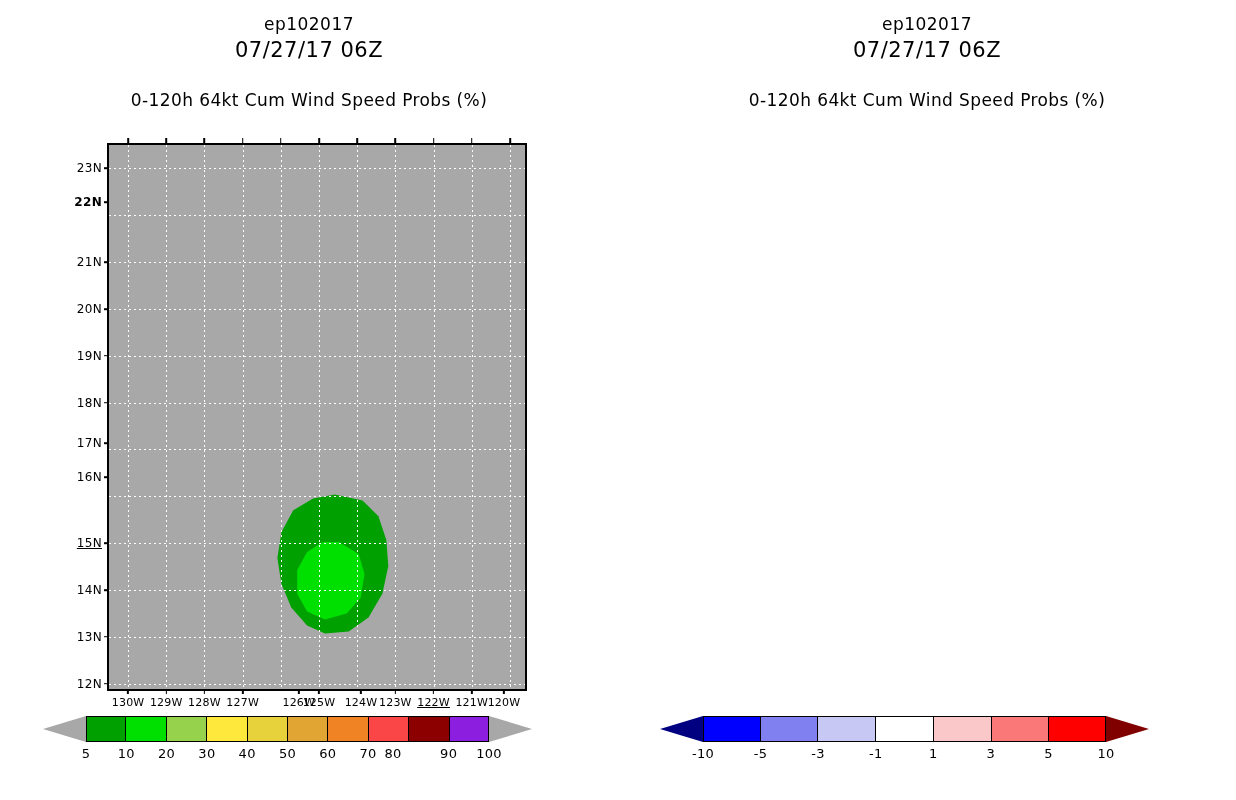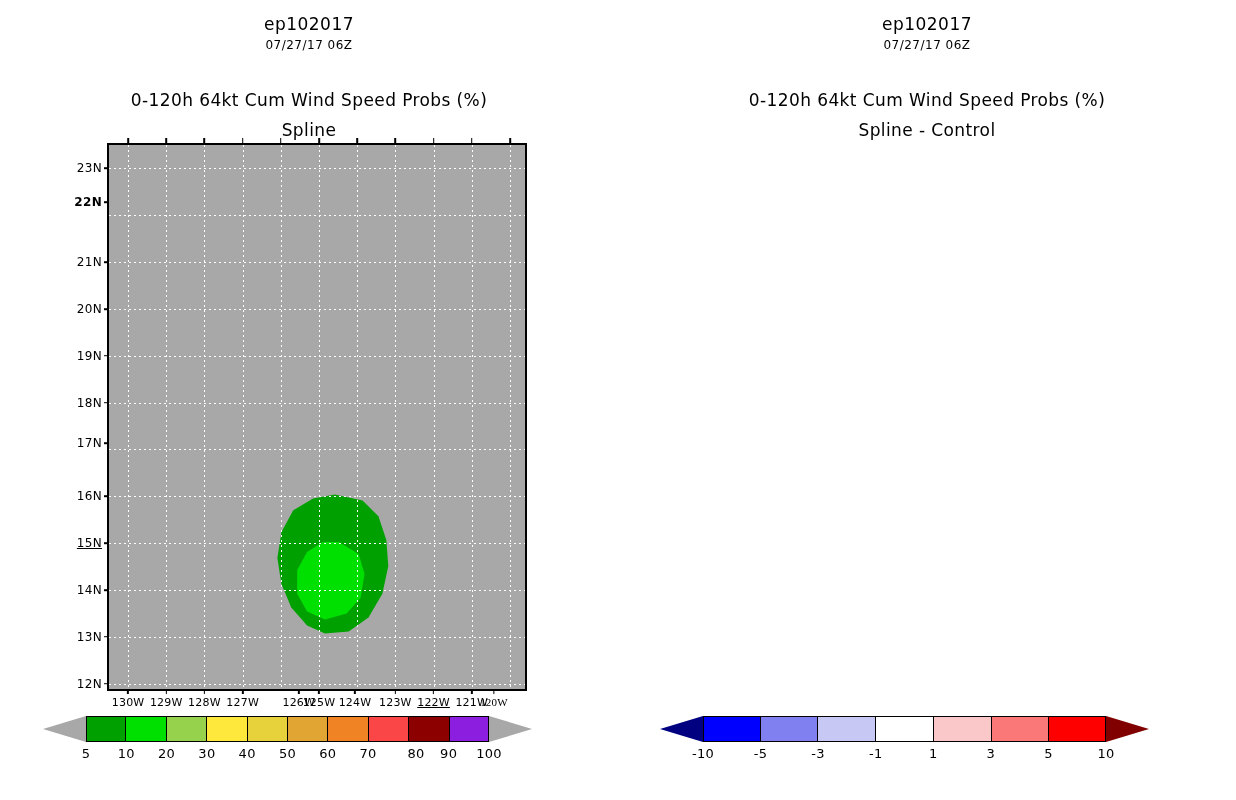--- a/index.html
+++ b/index.html
@@ -5,21 +5,21 @@
   html,body{margin:0;padding:0;background:#ffffff;}
   body{width:1236px;height:800px;position:relative;
        font-family:"DejaVu Sans","Liberation Sans",sans-serif;
        color:#000;overflow:hidden;}
   .panel{position:absolute;top:0;width:618px;height:800px;}
   .panel.left{left:0;}
   .panel.right{left:618px;}
 
   .titles{position:absolute;left:0;width:618px;text-align:center;}
   .t-id{top:14px;font-size:17px;letter-spacing:.5px;}
-  .t-date{top:38px;font-size:12px;letter-spacing:.5px;}
+  .t-date{top:38px;font-size:21px;letter-spacing:.5px;}
   .t-main{top:90px;font-size:17px;letter-spacing:.4px;}
   .t-sub{top:120px;font-size:17px;letter-spacing:.4px;}
 
   .plot{position:absolute;border:2px solid #000;box-sizing:border-box;}
   .plot.left{left:107px;top:143px;width:420px;height:548px;background:#a8a8a8;}
   .plot-inner{position:absolute;inset:0;overflow:hidden;}
 
   .grid-line{position:absolute;}
   .grid-line.v{top:0;bottom:0;width:1px;
     background-image:linear-gradient(to bottom,currentColor 40%,transparent 0%);
@@ -55,21 +55,20 @@
 
   svg.blob{position:absolute;inset:0;width:100%;height:100%;}
 </style>
 </head>
 <body>
 
 <div class="panel left">
   <div class="titles t-id">ep102017</div>
   <div class="titles t-date">07/27/17 06Z</div>
   <div class="titles t-main">0-120h 64kt Cum Wind Speed Probs (%)</div>
-  <div class="titles t-sub">Spline</div>
 
   <div class="plot left">
     <div class="plot-inner">
       <svg class="blob" viewBox="0 0 420 548" preserveAspectRatio="none">
         <polygon fill="#00a000" points="228,352 256,358 272,374 280,398 282,424 276,452 262,476 242,490 218,492 200,484 184,466 174,442 170,416 174,390 186,368 206,356"></polygon>
         <polygon fill="#00e000" points="232,400 252,412 258,432 254,456 240,472 218,478 200,470 190,452 190,428 200,410 216,400"></polygon>
       </svg>
     <div class="grid-line v" style="left: 19.0909px;"></div>
         <div class="grid-line v" style="left: 57.2727px;"></div>
         <div class="grid-line v" style="left: 95.4545px;"></div>
@@ -99,50 +98,49 @@
       <div class="xtick" style="left: 57.2727px;">129W</div>
       <div class="ttick" style="left: 57.2727px;"></div>
       <div class="xtick" style="left: 95.4545px;">128W</div>
       <div class="ttick" style="left: 95.4545px;"></div>
       <div class="xtick" style="left: 133.636px;">127W</div>
       <div class="ttick" style="left: 133.636px;"></div>
       <div class="xtick" style="left: 171.818px; margin-left: 18px;">126W</div>
       <div class="ttick" style="left: 171.818px;"></div>
       <div class="xtick" style="left: 210px;">125W</div>
       <div class="ttick" style="left: 210px;"></div>
-      <div class="xtick" style="left: 246px;">124W</div>
+      <div class="xtick" style="left: 252px;">124W</div>
       <div class="ttick" style="left: 248.182px;"></div>
       <div class="xtick" style="left: 286.364px;">123W</div>
       <div class="ttick" style="left: 286.364px;"></div>
       <div class="xtick" style="left: 324.545px; text-decoration: underline;">122W</div>
       <div class="ttick" style="left: 324.545px;"></div>
       <div class="xtick" style="left: 362.727px;">121W</div>
       <div class="ttick" style="left: 362.727px;"></div>
-      <div class="xtick" style="left: 385px; font-family: Liberation Serif, serif;">120W</div>
+      <div class="xtick" style="left: 395px;">120W</div>
       <div class="ttick" style="left: 400.909px;"></div>
       <div class="ytick" style="top: 23.4188px;">23N</div>
       <div class="ytick" style="top: 57px; font-weight: bold;">22N</div>
       <div class="ytick" style="top: 117.094px;">21N</div>
       <div class="ytick" style="top: 163.932px;">20N</div>
       <div class="ytick" style="top: 210.769px;">19N</div>
       <div class="ytick" style="top: 257.607px;">18N</div>
       <div class="ytick" style="top: 298px;">17N</div>
-      <div class="ytick" style="top: 351px;">16N</div>
+      <div class="ytick" style="top: 332px;">16N</div>
       <div class="ytick" style="top: 398.12px; text-decoration: underline;">15N</div>
       <div class="ytick" style="top: 444.957px;">14N</div>
       <div class="ytick" style="top: 491.795px;">13N</div>
       <div class="ytick" style="top: 538.632px;">12N</div>
     </div>
 </div>
 
 <div class="panel right">
   <div class="titles t-id">ep102017</div>
   <div class="titles t-date">07/27/17 06Z</div>
   <div class="titles t-main">0-120h 64kt Cum Wind Speed Probs (%)</div>
-  <div class="titles t-sub">Spline - Control</div>
 
 </div>
 
 <div class="cbar-wrap" style="left:0;">
   <div class="cap l" style="position:absolute;left:43px;top:0;background:#a8a8a8;"></div>
   <div class="cbar left" id="cbar-left">
       <div class="cseg" style="background: rgb(0, 160, 0);"></div>
       <div class="cseg" style="background: rgb(0, 224, 0);"></div>
       <div class="cseg" style="background: rgb(150, 210, 75);"></div>
       <div class="cseg" style="background: rgb(255, 232, 60);"></div>
@@ -157,21 +155,21 @@
   <div class="cap r" style="position:absolute;left:489px;top:0;background:#a8a8a8;"></div>
   <div id="clabs-left">
       <div class="clab" style="left: 86px;">5</div>
       <div class="clab" style="left: 126.3px;">10</div>
       <div class="clab" style="left: 166.6px;">20</div>
       <div class="clab" style="left: 206.9px;">30</div>
       <div class="clab" style="left: 247.2px;">40</div>
       <div class="clab" style="left: 287.5px;">50</div>
       <div class="clab" style="left: 327.8px;">60</div>
       <div class="clab" style="left: 368.1px;">70</div>
-      <div class="clab" style="left: 416px;">80</div>
+      <div class="clab" style="left: 393px;">80</div>
       <div class="clab" style="left: 448.7px;">90</div>
       <div class="clab" style="left: 489px;">100</div>
     </div>
 </div>
 
 <div class="cbar-wrap" style="left:0;">
   <div class="cap l" style="position:absolute;left:660px;top:0;background:#000080;"></div>
   <div class="cbar right" id="cbar-right">
       <div class="cseg" style="background: rgb(0, 0, 255);"></div>
       <div class="cseg" style="background: rgb(128, 128, 240);"></div>

